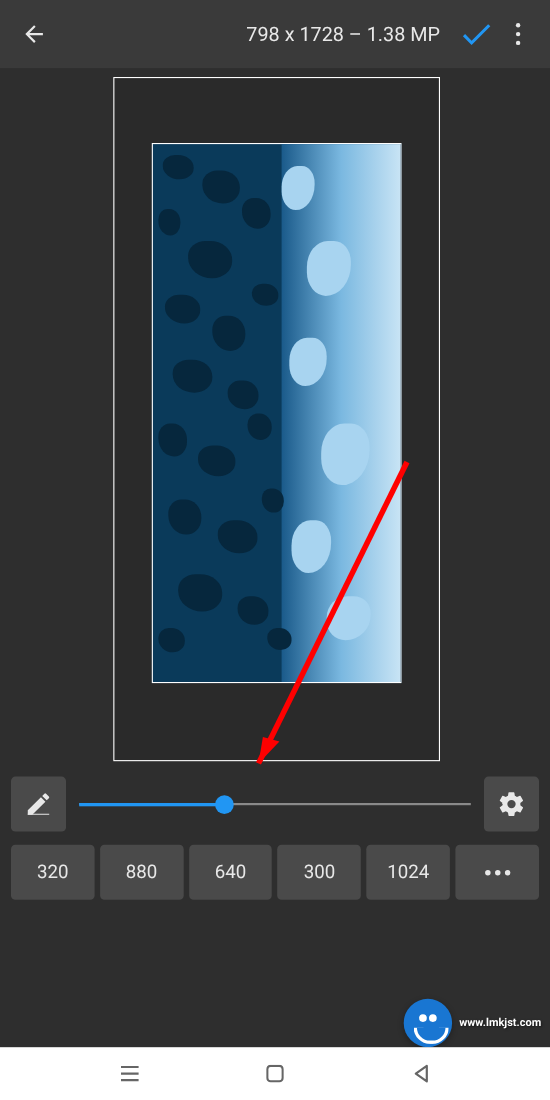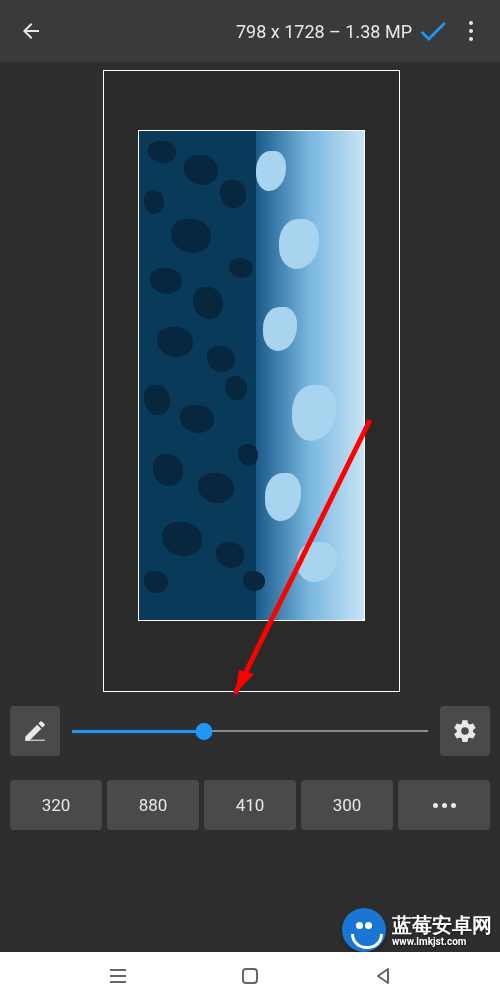--- a/index.html
+++ b/index.html
@@ -1,41 +1,41 @@
 <!DOCTYPE html>
 <html><head>
 <meta charset="utf-8">
 <style>
 * { margin:0; padding:0; box-sizing:border-box; }
 body { width:500px; height:1000px; background:#2e2e2e; font-family:-apple-system,Roboto,sans-serif; overflow:hidden; position:relative; }
 
 .header { height:62px; background:#3a3a3a; display:flex; align-items:center; padding:0 12px; }
 .back-btn { width:38px; height:38px; display:flex; align-items:center; justify-content:center; }
 .spacer { flex:1; }
-.title { color:#e8e8e8; font-size:18px; }
+.title { color:#e8e8e8; font-size:18px; margin-right:12px; }
 .confirm-btn { width:42px; height:42px; display:flex; align-items:center; justify-content:center; }
 .more-btn { width:34px; height:42px; display:flex; align-items:center; justify-content:center; flex-direction:column; gap:4px; }
 .dot { width:4px; height:4px; background:#e8e8e8; border-radius:50%; }
 
 .canvas-area { position:relative; width:500px; height:640px; }
 .outer-frame { position:absolute; left:103px; top:8px; width:297px; height:622px; border:1px solid #fff; background:rgba(0,0,0,0.08); }
 .inner-img { position:absolute; left:138px; top:68px; width:227px; height:491px; border:1px solid #fff; overflow:hidden; background:#0a3a5a; }
 
 
 .arrow-svg { position:absolute; left:0; top:0; width:500px; height:640px; pointer-events:none; }
 
 .controls { padding:0 10px; }
 .slider-row { display:flex; align-items:center; height:58px; gap:12px; }
 .edit-btn, .gear-btn { width:50px; height:50px; background:#4a4a4a; border-radius:4px; display:flex; align-items:center; justify-content:center; }
 .slider-wrap { flex:1; position:relative; height:50px; display:flex; align-items:center; }
 .track-bg { position:absolute; height:2px; width:100%; background:#8a8a8a; }
 .track-fg { position:absolute; height:3px; left:0; background:#2196f3; }
 .thumb { position:absolute; width:17px; height:17px; background:#2196f3; border-radius:50%; transform:translateX(-50%); }
 
-.presets { display:flex; gap:5px; margin-top:20px; }
+.presets { display:flex; gap:5px; margin-top:8px; }
 .preset-btn { flex:1; height:50px; background:#4a4a4a; border-radius:4px; display:flex; align-items:center; justify-content:center; color:#e8e8e8; font-size:17px; }
 .preset-more { display:flex; gap:4px; }
 .pdot { width:5px; height:5px; background:#e8e8e8; border-radius:50%; }
 
 .navbar { position:absolute; bottom:0; left:0; right:0; height:48px; background:#fff; display:flex; align-items:center; justify-content:space-evenly; }
 .nav-item { width:30px; height:30px; display:flex; align-items:center; justify-content:center; }
 
 .watermark { position:absolute; right:8px; bottom:48px; display:flex; align-items:center; gap:6px; }
 .wm-logo { width:44px; height:44px; background:#1976d2; border-radius:50%; position:relative; box-shadow:0 2px 6px rgba(0,0,0,0.3); }
 .wm-logo::before { content:""; position:absolute; left:14px; top:14px; width:7px; height:7px; background:#fff; border-radius:50%; box-shadow:9px 0 0 #fff; }
@@ -127,36 +127,36 @@
     </div>
     <div class="gear-btn">
       <svg width="26" height="26" viewBox="0 0 24 24">
           <path d="M19.4 13c.04-.33.06-.66.06-1s-.02-.67-.06-1l2.11-1.65a.5.5 0 0 0 .12-.64l-2-3.46a.5.5 0 0 0-.61-.22l-2.49 1a7.3 7.3 0 0 0-1.73-1l-.38-2.65A.5.5 0 0 0 13.93 2h-4a.5.5 0 0 0-.49.42l-.38 2.65c-.62.26-1.2.6-1.73 1l-2.49-1a.5.5 0 0 0-.61.22l-2 3.46a.5.5 0 0 0 .12.64L4.46 11c-.4.33-.6.66-.06 1s.02.67.06 1l-2.11 1.65a.5.5 0 0 0-.12.64l2 3.46c.14.24.42.33.61.22l2.49-1c.53.4 1.11.74 1.73 1l.38 2.65c.4.24.25.42.49.42h4c.24 0 .45-.18.49-.42l.38-2.65c.62-.26 1.2-.6 1.73-1l2.49 1c.19.11.47.02.61-.22l2-3.46a.5.5 0 0 0-.12-.64L19.4 13zM12 15.5A3.5 3.5 0 1 1 12 8.5a3.5 3.5 0 0 1 0 7z" fill="#e8e8e8"></path>
         </svg>
     </div>
   </div>
   <div class="presets">
     <div class="preset-btn">320</div>
     <div class="preset-btn">880</div>
-    <div class="preset-btn">410</div>
+    <div class="preset-btn">640</div>
     <div class="preset-btn">300</div>
+    <div class="preset-btn">1024</div>
     <div class="preset-btn">
       <div class="preset-more">
         <div class="pdot"></div>
           <div class="pdot"></div>
           <div class="pdot"></div>
       </div>
     </div>
   </div>
 </div>
 
 <div class="watermark">
   <div class="wm-logo"></div>
   <div class="wm-text">
-    <div class="wm-cn">蓝莓安卓网</div>
     <div class="wm-url">www.lmkjst.com</div>
   </div>
 </div>
 
 <div class="navbar">
   <div class="nav-item">
     <svg width="18" height="18">
         <path d="M1 3h16M1 9h16M1 15h16" stroke="#666" stroke-width="2"></path>
       </svg>
   </div>

